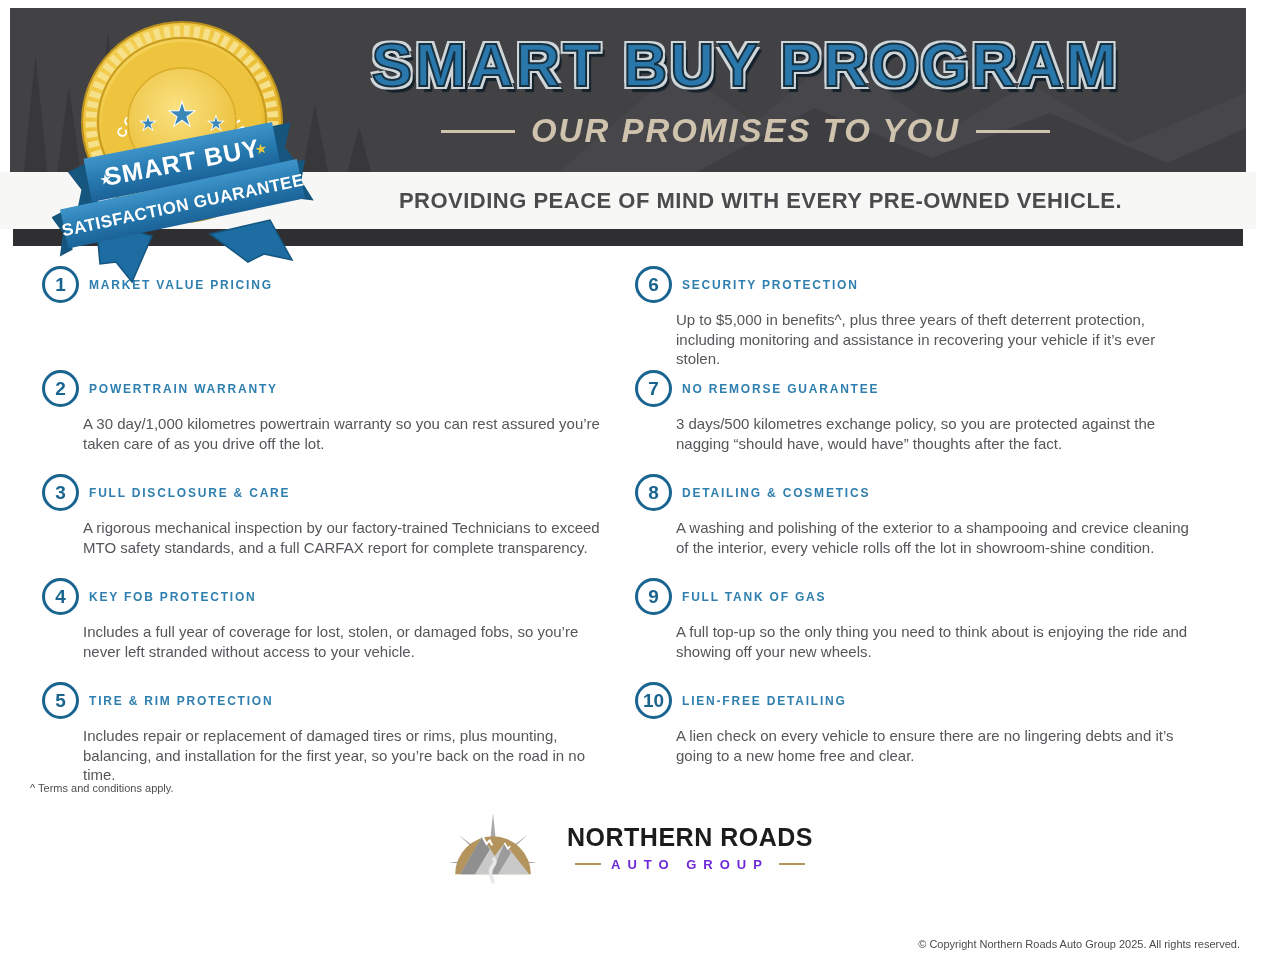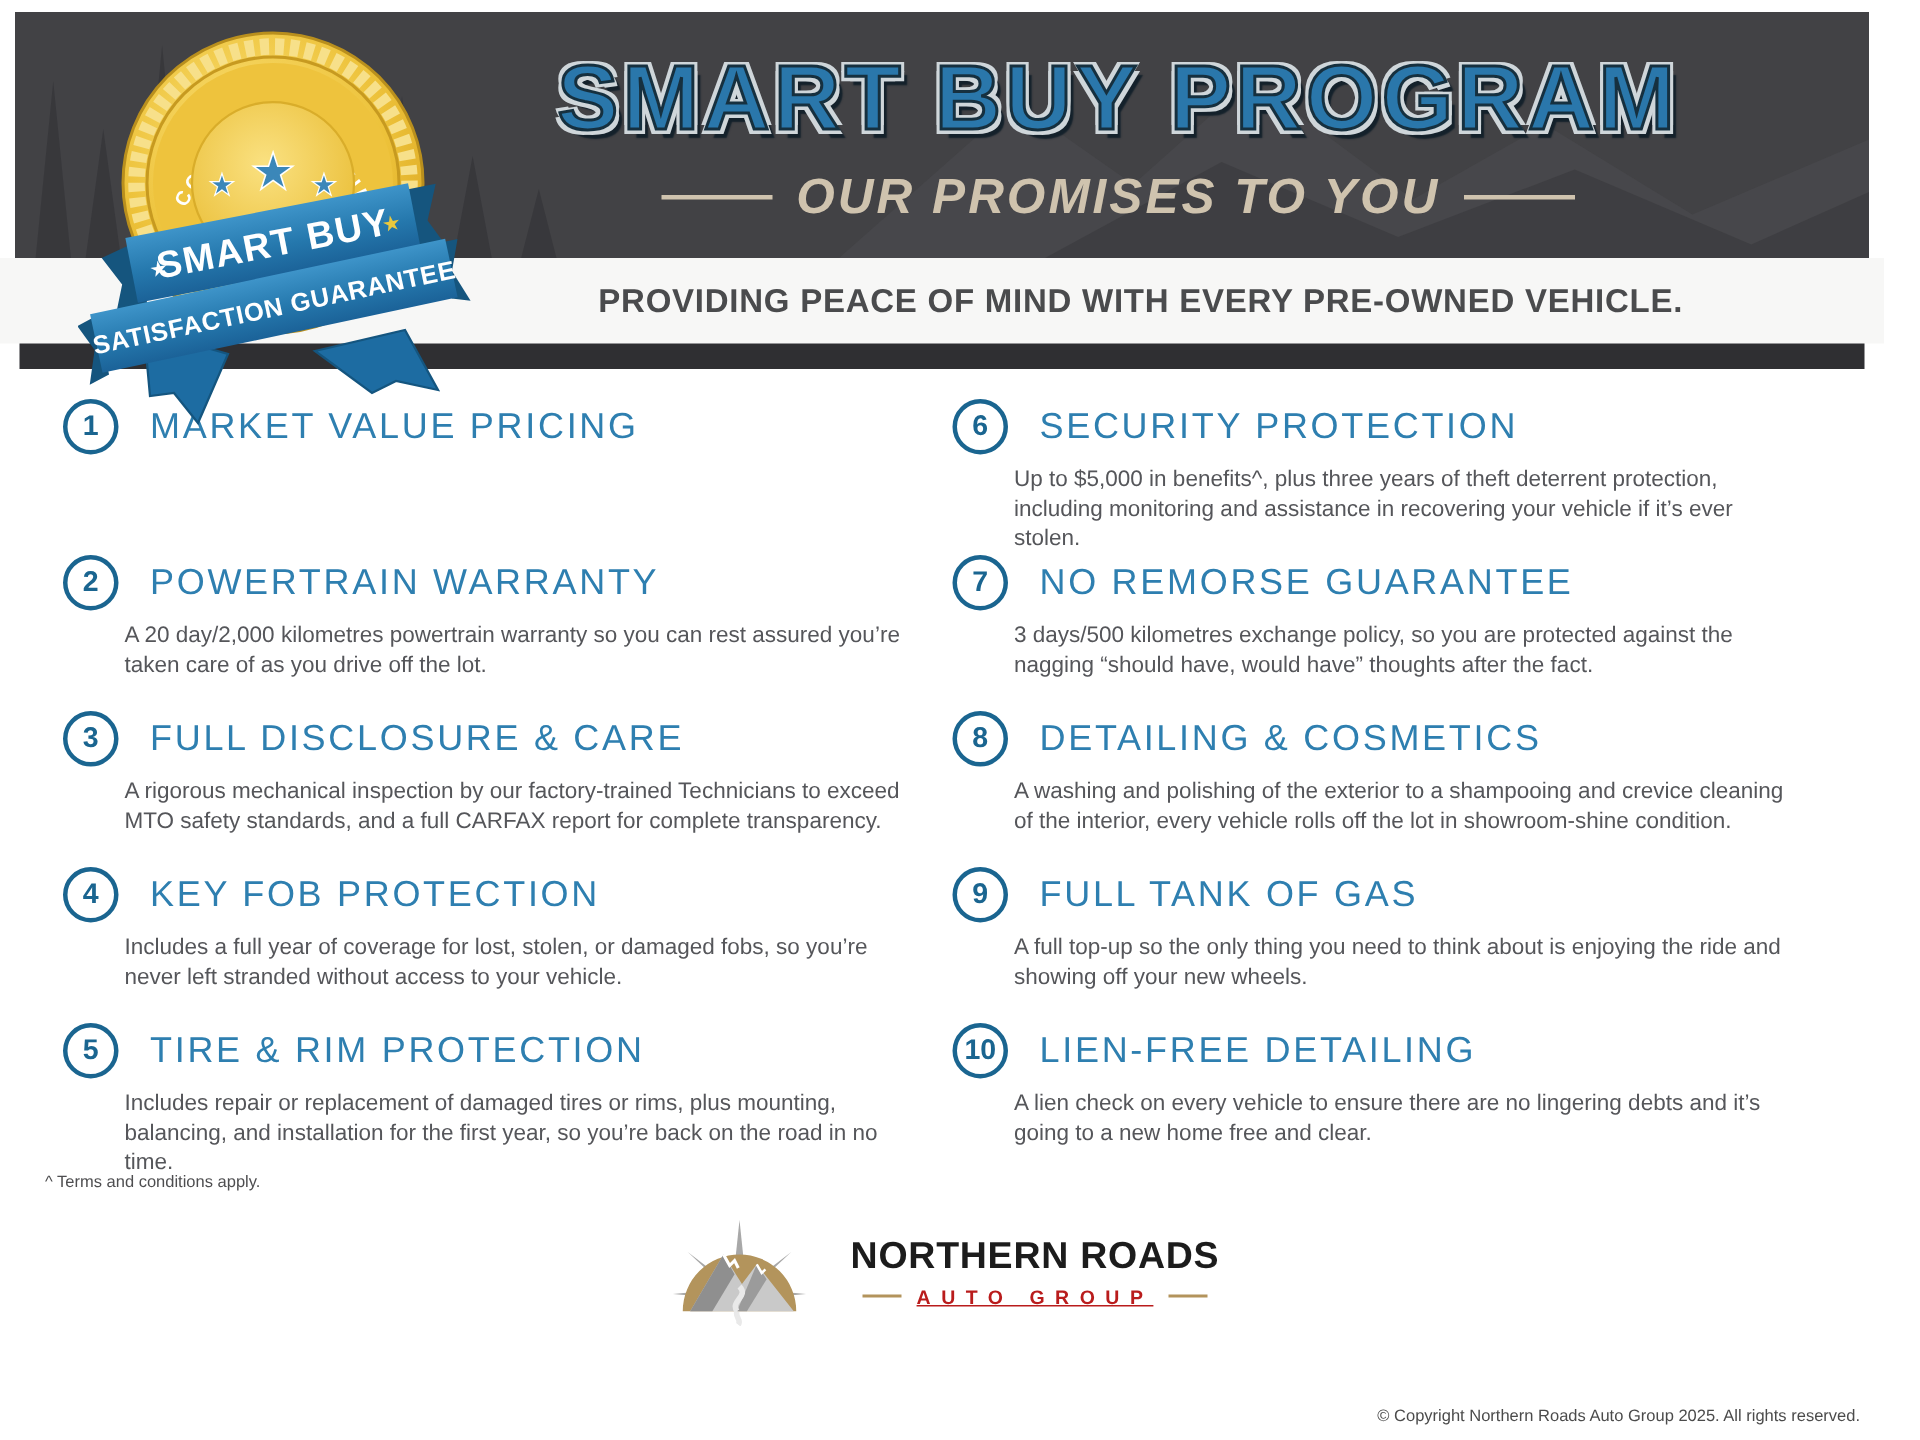--- a/index.html
+++ b/index.html
@@ -76,22 +76,22 @@
   .item { padding-top: 4px; }
   .item-head { display:flex; align-items:center; }
   .num-circle {
     flex: 0 0 auto;
     width: 37px; height: 37px;
     border: 3px solid #1a6590; border-radius: 50%;
     color: #1a6590; font-size: 19px; font-weight: 700;
     display:flex; align-items:center; justify-content:center;
   }
   .item-title {
-    margin-left: 21px;
-    font-size: 24px; font-weight: 400; letter-spacing: 1.8px;
+    margin-left: 10px;
+    font-size: 12px; font-weight: 700; letter-spacing: 1.8px;
     color: #2e7fb0; white-space: nowrap;
   }
   .item-desc {
     margin: 7px 0 0 41px;
     max-width: 548px;
     font-size: 15px; line-height: 1.3; color: #55565a;
   }
   .footnote {
     margin: 0 0 0 30px;
     font-size: 11px; color: #4e4e50;
@@ -116,21 +116,21 @@
   .brand-icon { width: 104px; height: 74px; }
   .brand-text { display:flex; flex-direction:column; align-items:center; }
   .brand-name {
     font-size: 25px; font-weight: 900; letter-spacing: .5px;
     color: #1c1c1c; white-space: nowrap;
   }
   .brand-sub-row { display:flex; align-items:center; margin-top: 5px; }
   .brand-dash { width: 26px; height: 2px; background:#b3945c; margin: 0 10px; }
   .brand-sub {
     font-size: 13px; font-weight: 700; letter-spacing: 7px;
-    color:#b91c1c; white-space: nowrap; text-decoration: underline;
+    color:#6d28d9; white-space: nowrap;
   }
   .copyright {
     position:absolute; right: 16px; bottom: 10px;
     font-size: 11px; color: #4b4b4b;
   }
 </style>
 </head>
 <body>
 
 <div class="page">
@@ -224,21 +224,21 @@
       <div class="item-head">
         <span class="num-circle">1</span>
         <span class="item-title">MARKET VALUE PRICING</span>
       </div>
     </div>
     <div class="item">
       <div class="item-head">
         <span class="num-circle">2</span>
         <span class="item-title">POWERTRAIN WARRANTY</span>
       </div>
-      <p class="item-desc">A 20 day/2,000 kilometres powertrain warranty so you can rest assured you’re taken care of as you drive off the lot.</p>
+      <p class="item-desc">A 30 day/1,000 kilometres powertrain warranty so you can rest assured you’re taken care of as you drive off the lot.</p>
     </div>
     <div class="item">
       <div class="item-head">
         <span class="num-circle">3</span>
         <span class="item-title">FULL DISCLOSURE &amp; CARE</span>
       </div>
       <p class="item-desc">A rigorous mechanical inspection by our factory-trained Technicians to exceed MTO safety standards, and a full CARFAX report for complete transparency.</p>
     </div>
     <div class="item">
       <div class="item-head">

